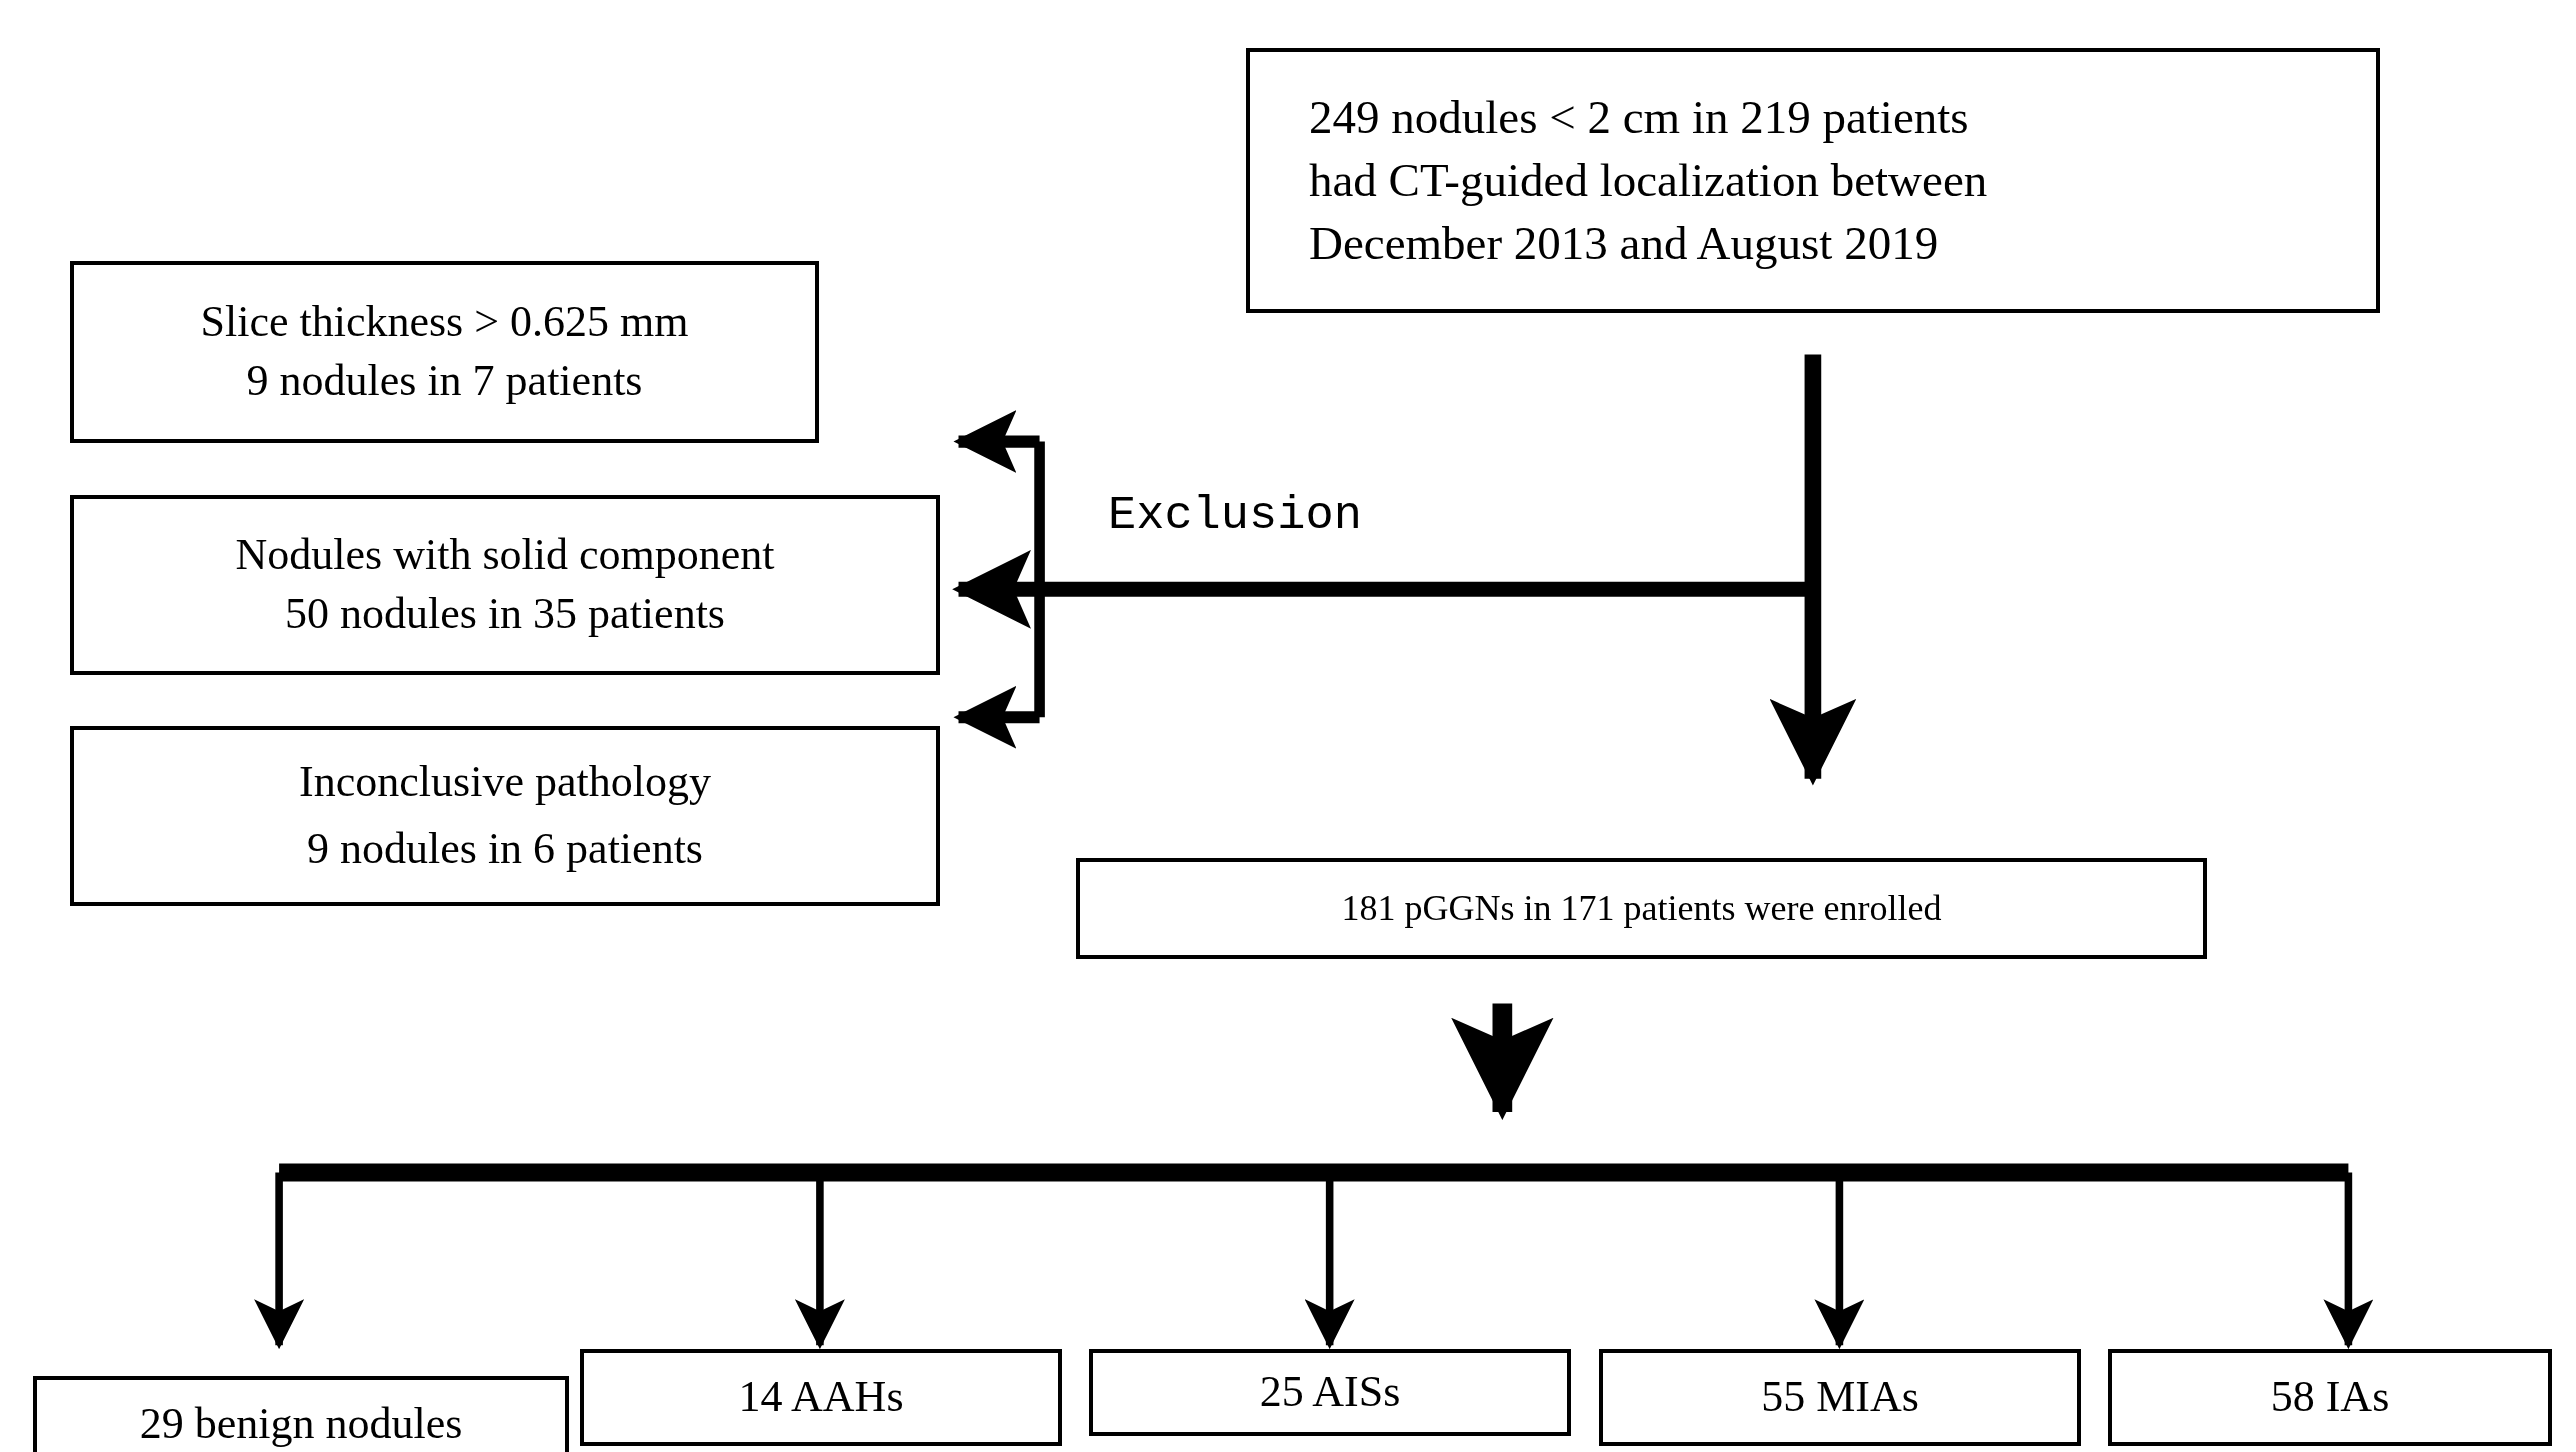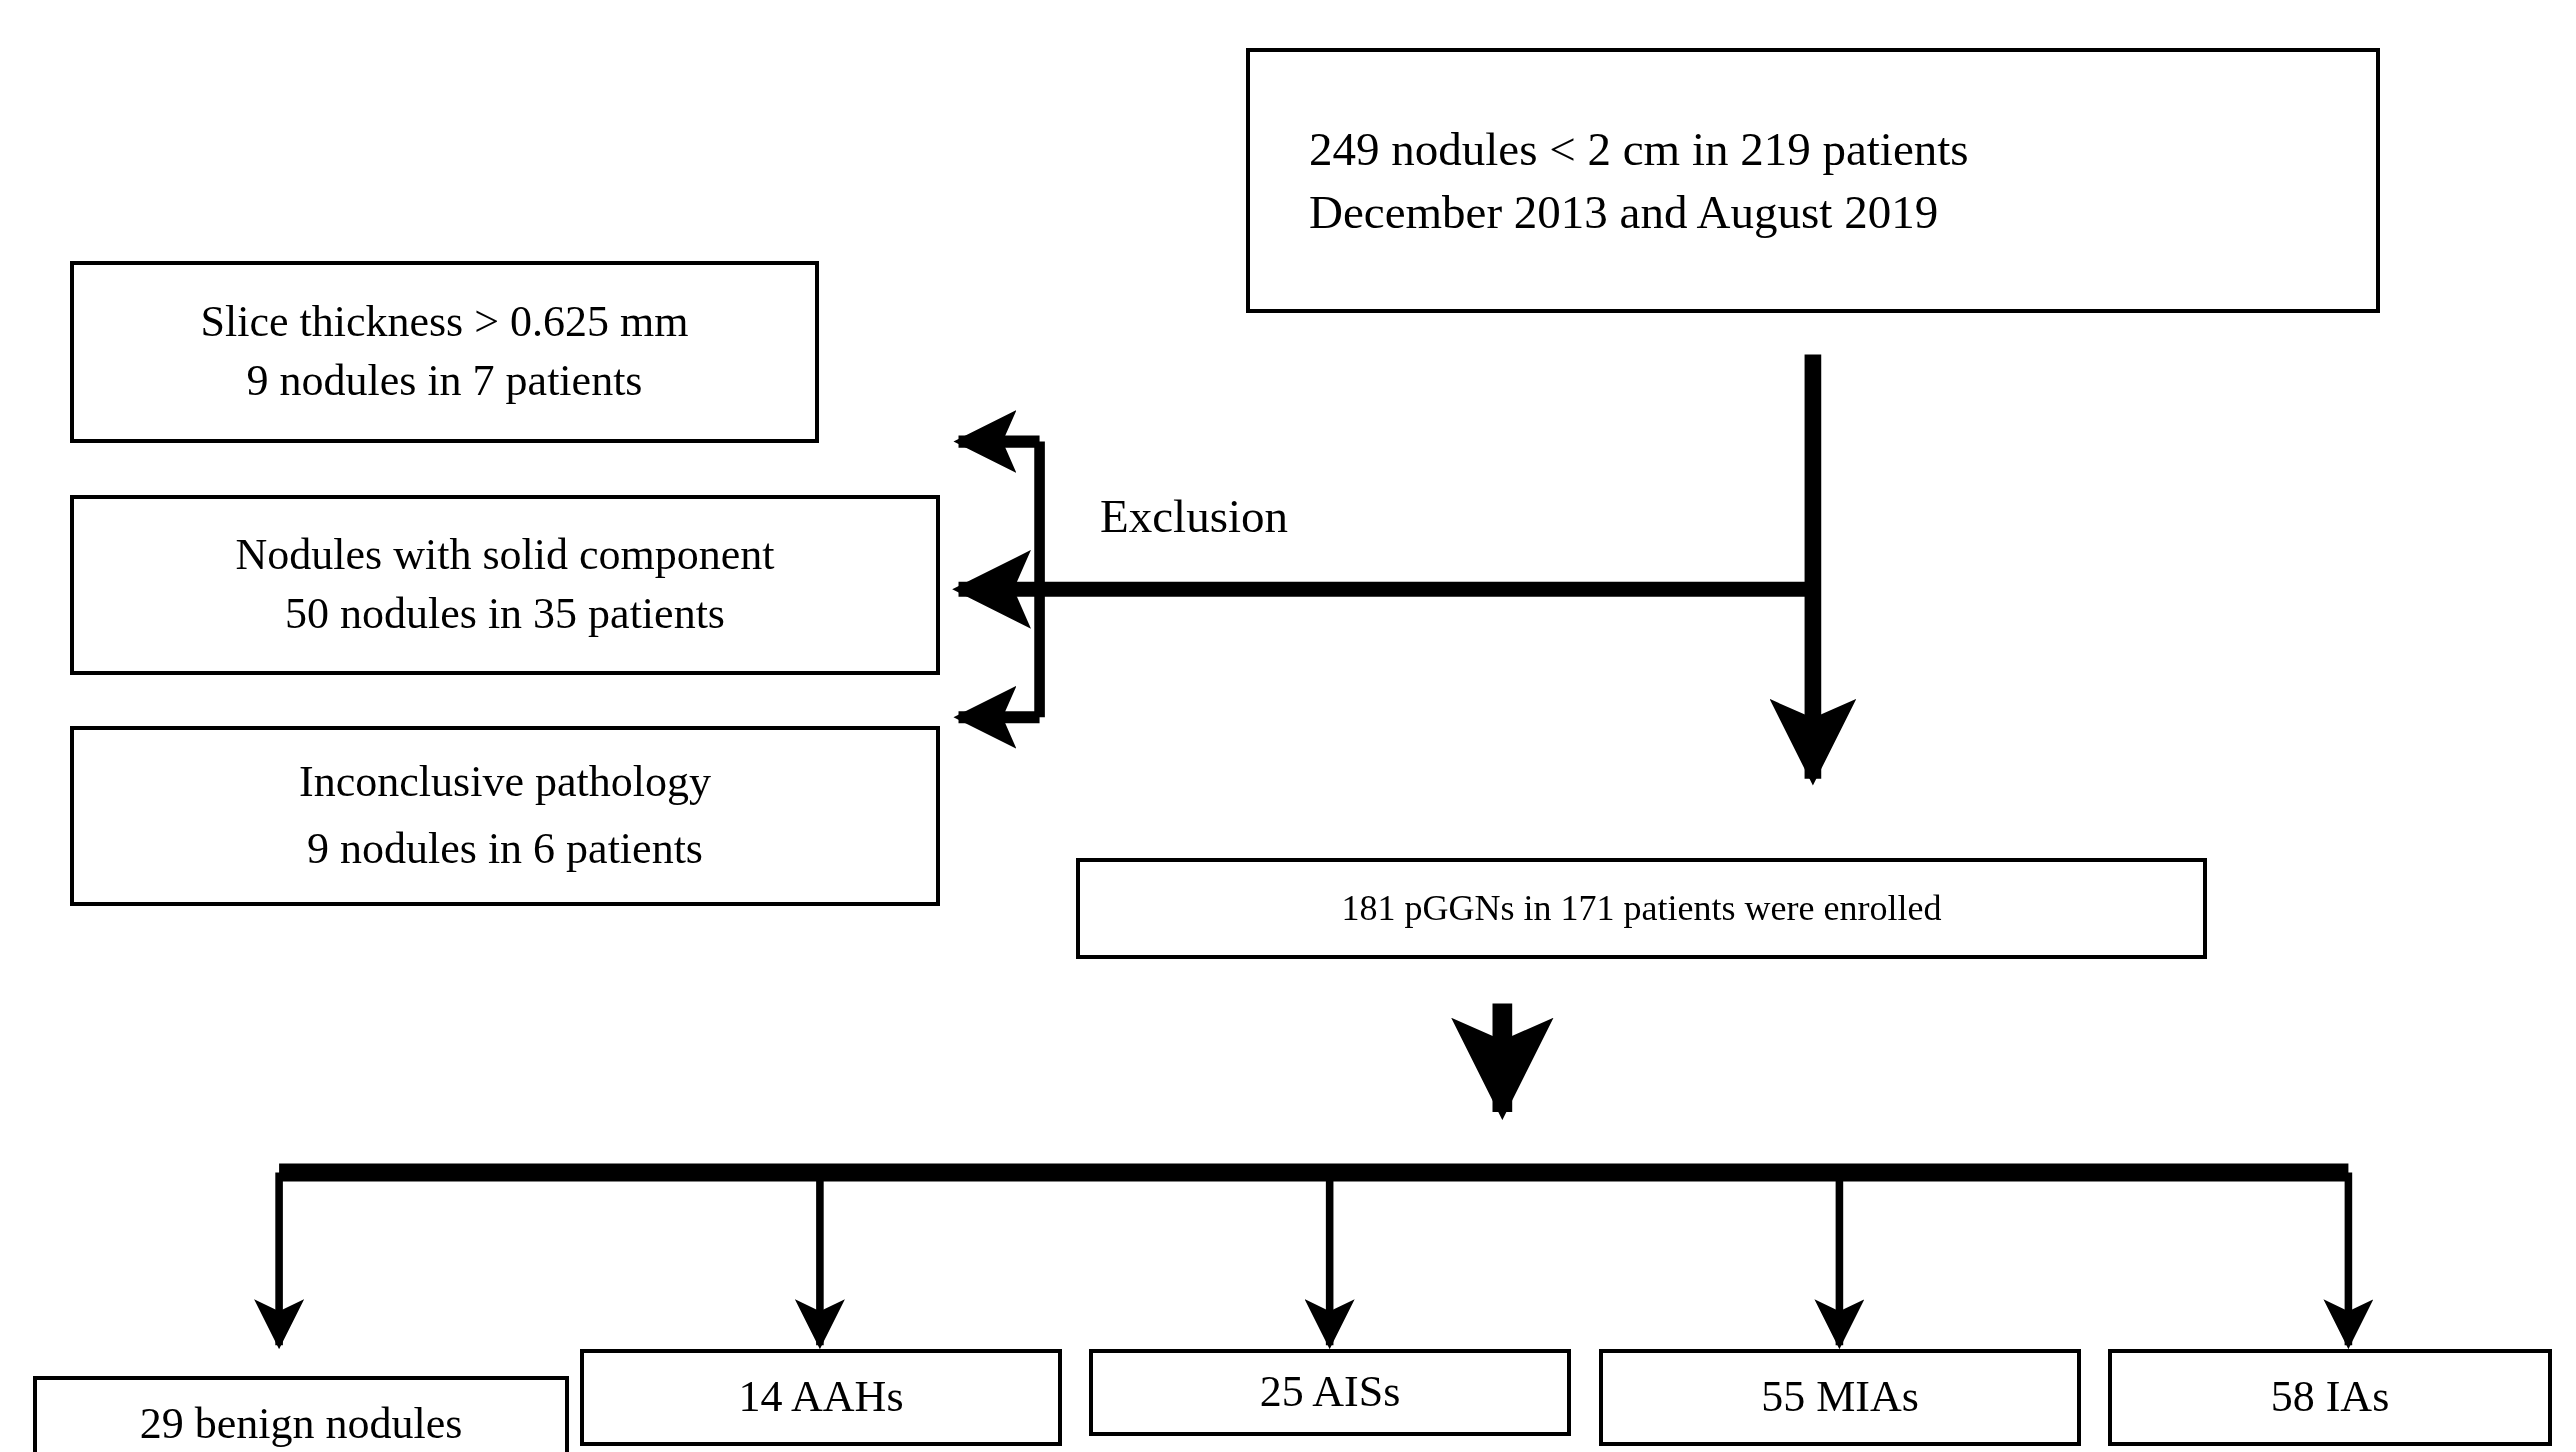--- a/index.html
+++ b/index.html
@@ -40,22 +40,23 @@
     font-family: "Liberation Serif", "DejaVu Serif", serif;
     line-height: 1.34;
     white-space: nowrap;
   }
   .node .line {
     display: block;
   }
   .edge-label {
     position: absolute;
     color: #000000;
-    font-family: Liberation Serif, serif;
+    font-family: Liberation Mono, monospace;
     white-space: nowrap;
+    margin-left: 8px;
   }
 </style>
 </head>
 <body>
 
 <div id="canvas">
 
   <svg id="edges" viewBox="0 0 3400 1917" xmlns="http://www.w3.org/2000/svg">
     <defs>
       <marker id="arrow-left" viewBox="0 0 10 10" refX="9.2" refY="5" markerWidth="5.2" markerHeight="5.2" orient="auto-start-reverse">
@@ -86,20 +87,21 @@
     <line x1="368" y1="1548" x2="368" y2="1776" stroke="#000000" stroke-width="10" marker-end="url(#arrow-down-thin)"></line>
     <line x1="1082" y1="1548" x2="1082" y2="1776" stroke="#000000" stroke-width="10" marker-end="url(#arrow-down-thin)"></line>
     <line x1="1755" y1="1548" x2="1755" y2="1776" stroke="#000000" stroke-width="10" marker-end="url(#arrow-down-thin)"></line>
     <line x1="2428" y1="1548" x2="2428" y2="1776" stroke="#000000" stroke-width="10" marker-end="url(#arrow-down-thin)"></line>
     <line x1="3100" y1="1548" x2="3100" y2="1776" stroke="#000000" stroke-width="10" marker-end="url(#arrow-down-thin)"></line>
   </svg>
 
   <div class="node" style="left:1246px; top:48px; width:1134px; height:265px;
               align-items:flex-start; padding-left:59px; font-size:47px;">
     <span class="line">249 nodules &lt; 2 cm in 219 patients</span>
+    <span class="line">had CT-guided localization between</span>
     <span class="line">December 2013 and August 2019</span>
   </div>
 
   <div class="edge-label" style="left:1100px; top:489px; font-size:47px;">Exclusion</div>
 
   <div class="node" style="left:70px; top:261px; width:749px; height:182px; font-size:44px;">
     <span class="line">Slice thickness &gt; 0.625 mm</span>
     <span class="line">9 nodules in 7 patients</span>
   </div>
 

